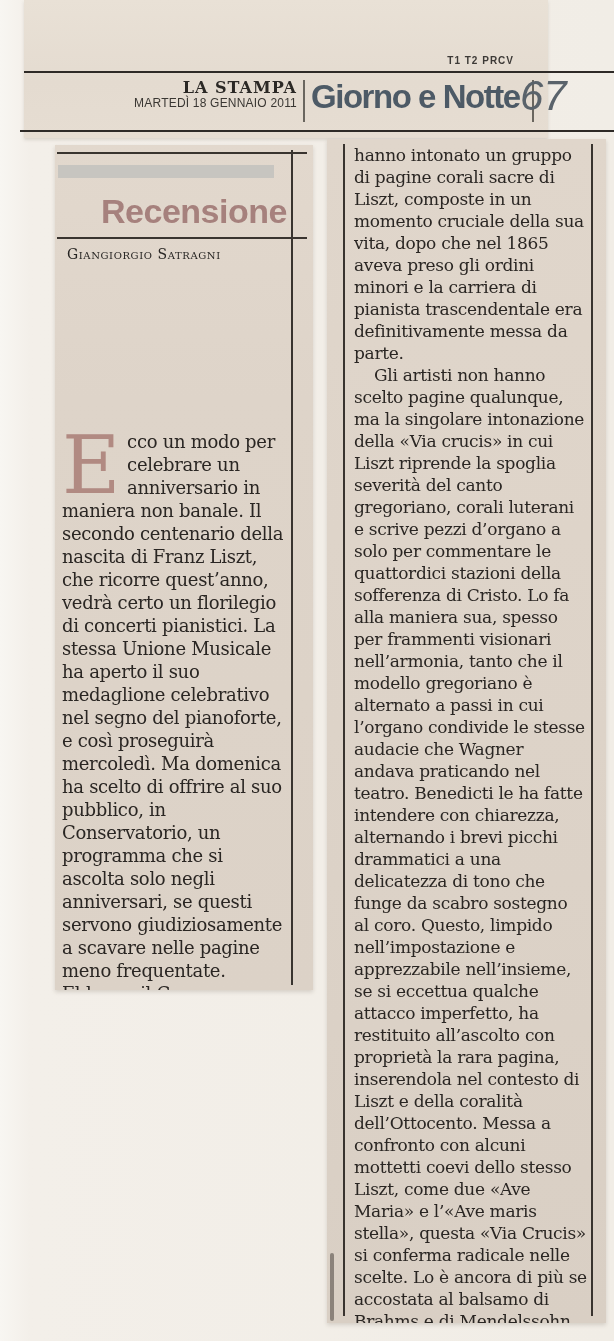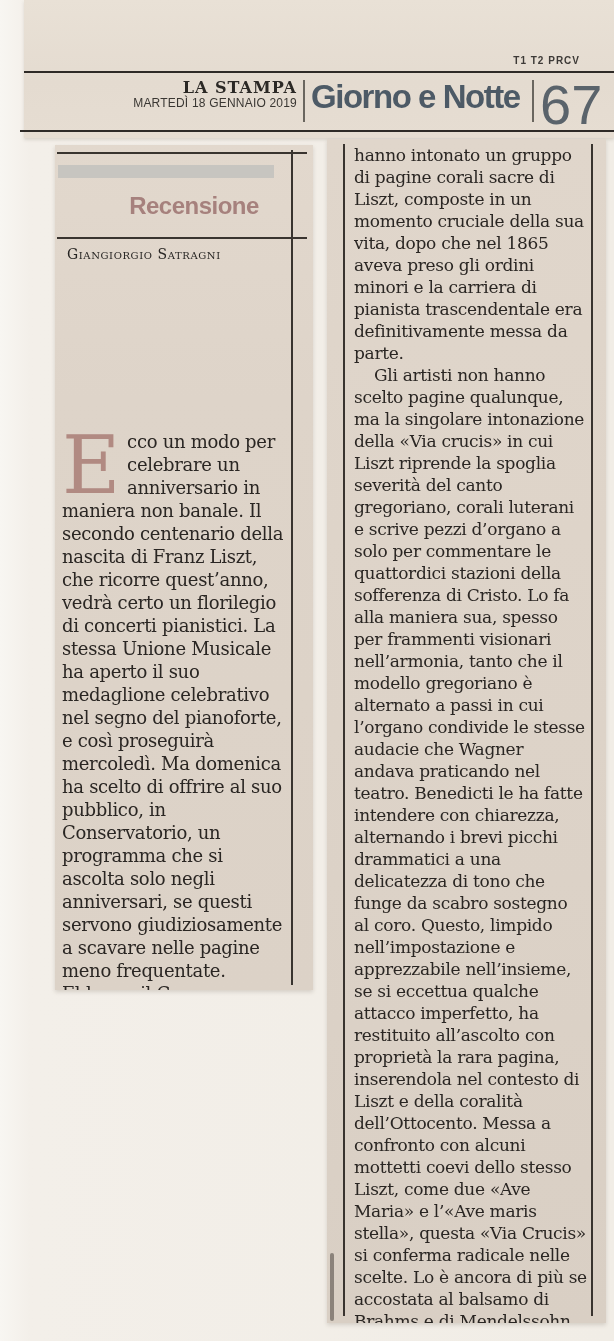--- a/index.html
+++ b/index.html
@@ -7,21 +7,21 @@
     position:relative;
     width:614px;height:1341px;
     background:linear-gradient(90deg, #f8f6f2 0px, #f3efe9 30px, #f1ede6 100%);
     font-family:"DejaVu Serif", serif;
     overflow:hidden;
   }
   .abs{position:absolute;}
 
   
   .scan-top{
-    left:24px;top:0;width:590px;height:138px;
+    left:24px;top:0;width:524px;height:138px;
     background:linear-gradient(180deg,#e9e1d6 0%,#e4dbd0 60%,#e6ddd2 100%);
     box-shadow:0 2px 3px rgba(110,95,80,.18);
   }
   .edition-code{
     top:55px;right:34px;
     font-family:"Liberation Sans", sans-serif;
     font-weight:bold;font-size:10px;letter-spacing:1px;color:#3d3a37;
   }
   .rule{background:#2e2a27;}
   .rule-top{left:24px;top:71px;width:590px;height:2px;}
@@ -38,42 +38,42 @@
   .vrule{width:2px;background:#6a665f;}
   .vrule-1{left:303px;top:80px;height:42px;}
   .vrule-2{left:532px;top:80px;height:42px;}
   .section-title{
     left:311px;top:77px;width:220px;
     font-family:"Liberation Sans", sans-serif;font-weight:bold;
     font-size:34px;letter-spacing:-1.5px;color:var(--section-header,#4d5a66);
     transform:scaleX(.97);transform-origin:left;white-space:nowrap;
   }
   .page-number{
-    left:540px;top:72px;
+    left:520px;top:72px;
     font-family:"Liberation Sans", sans-serif;
-    font-size:56px;color:var(--page-number,#5a636b);
+    font-size:42px;color:var(--page-number,#5a636b);font-style:italic;
   }
 
   
   .clip{
     background:var(--clipping-paper,#ddd3c8);
     box-shadow:0 2px 4px rgba(110,95,80,.22);
     overflow:hidden;
   }
   .clip-left{left:55px;top:145px;width:258px;height:845px;
     background:linear-gradient(180deg,#e2d8cd 0%,#ded4c9 30%,#dcd2c7 100%);}
   .clip-right{left:327px;top:139px;width:279px;height:1184px;
     background:linear-gradient(180deg,#e0d6cb 0%,#ddd3c8 50%,#d9cfc4 100%);}
 
   .cl-toprule{left:2px;top:7px;width:250px;height:2px;background:#39342f;}
   .kicker-band{left:3px;top:20px;width:216px;height:13px;background:#c7c5c0;filter:blur(.4px);}
   .kicker{
     left:30px;top:47px;width:218px;text-align:center;
     font-family:"Liberation Sans", sans-serif;font-weight:bold;
-    font-size:24px;letter-spacing:-.5px;color:var(--kicker,#a6817d);
+    font-size:34px;letter-spacing:-.5px;color:var(--kicker,#a6817d);
   }
   .kicker-rule{left:2px;top:92px;width:250px;height:2px;background:#39342f;}
   .byline{
     left:12px;top:101px;
     font-variant:small-caps;font-size:14px;letter-spacing:.6px;
     color:var(--ink,#262422);
   }
   .headline{
     left:4px;top:126px;width:238px;
     font-size:39px;line-height:48px;letter-spacing:-.5px;
@@ -113,21 +113,21 @@
 </head>
 <body>
 
 <div class="abs scan-top">
   <div class="abs edition-code">T1 T2 PRCV</div>
 </div>
 <div class="abs rule rule-top"></div>
 
 <div class="abs masthead-block">
   <div class="masthead">LA STAMPA</div>
-  <div class="issue-date">MARTEDÌ 18 GENNAIO 2019</div>
+  <div class="issue-date">MARTEDÌ 18 GENNAIO 2011</div>
 </div>
 <div class="abs vrule vrule-1"></div>
 <div class="abs section-title">Giorno e Notte</div>
 <div class="abs vrule vrule-2"></div>
 <div class="abs page-number">67</div>
 <div class="abs rule rule-bottom"></div>
 
 <div class="abs clip clip-left">
   <div class="abs cl-toprule"></div>
   <div class="abs kicker-band"></div>

